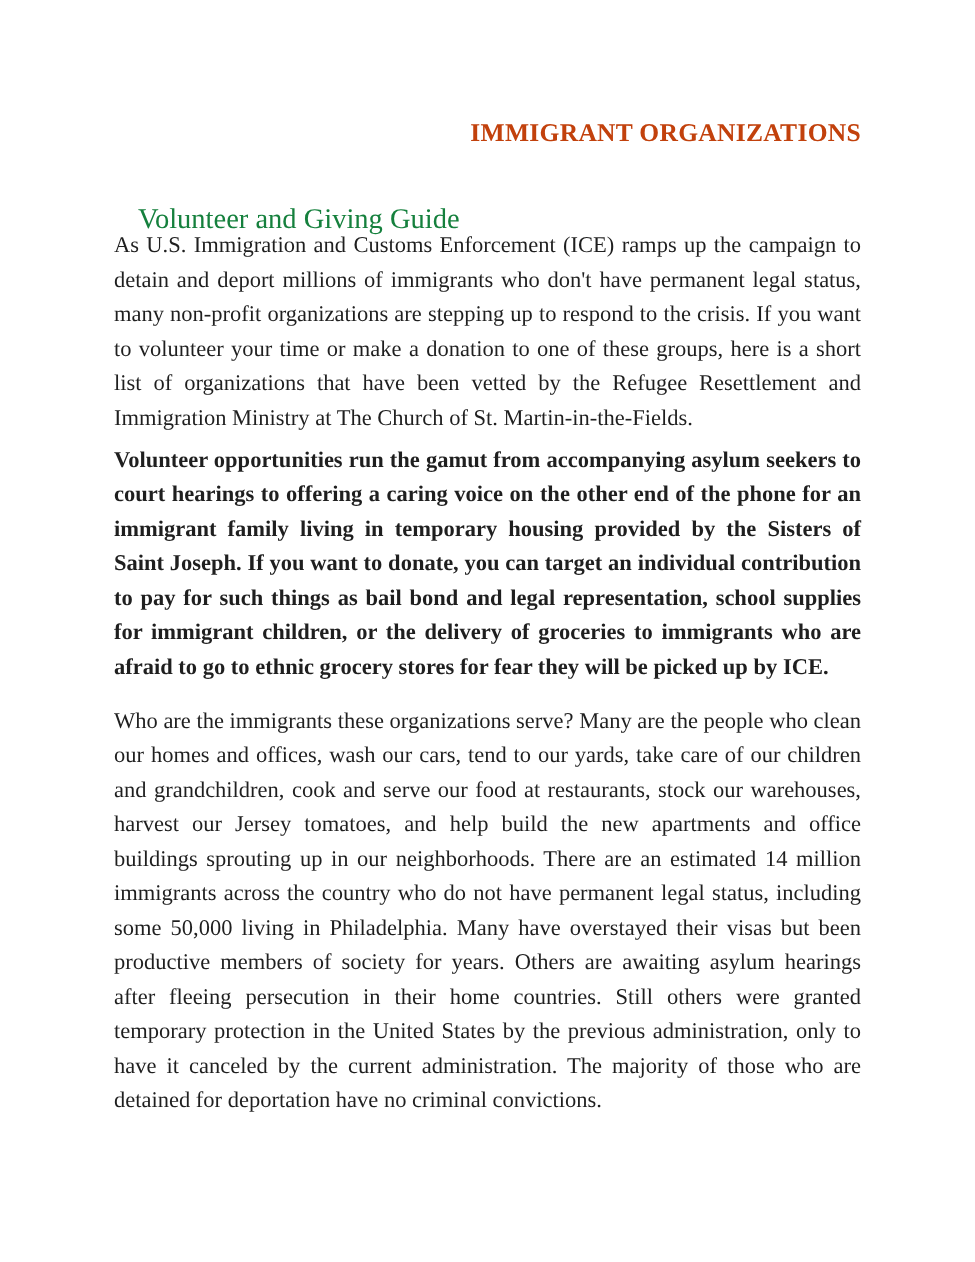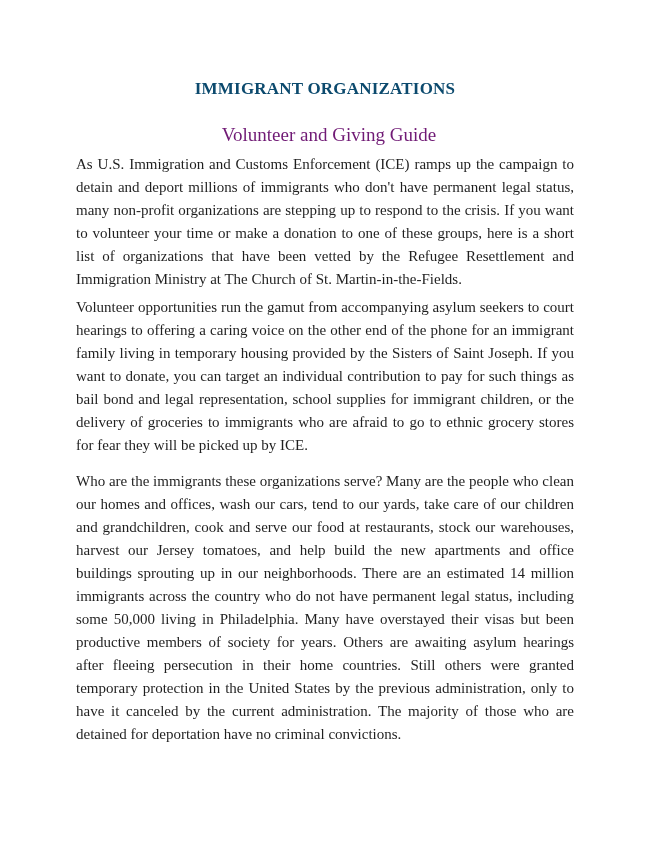--- a/index.html
+++ b/index.html
@@ -19,54 +19,54 @@
       position: absolute;
       left: 76px;
       top: 0;
       width: 498px;
     }
     .doc-title {
       position: absolute;
       top: 79px;
       left: 0;
       width: 498px;
-      text-align: center;
+      text-align: right;
       font-weight: bold;
       font-size: 17px;
       letter-spacing: 0.2px;
       margin: 0;
       line-height: 20px;
-      color: #0c4a6e;
+      color: #c2410c;
     }
     .doc-subtitle {
       position: absolute;
       top: 119px;
       left: 0;
       width: 498px;
-      text-align: center;
+      text-align: left;
       font-weight: normal;
       font-size: 19px;
-      margin: 4px;
+      margin: 16px;
       line-height: 24px;
-      color: #701a75;
+      color: #15803d;
     }
     .body-text {
       position: absolute;
       left: 0;
       width: 498px;
     }
     .para {
       margin: 0;
       font-size: 15px;
       line-height: 23px;
       text-align: justify;
       color: #1f1f1f;
     }
     .p1 { position: absolute; top: 153px; left: 0; width: 498px; }
-    .p2 { position: absolute; top: 296px; left: 0; width: 498px; }
+    .p2 { position: absolute; top: 296px; left: 0; width: 498px; font-weight: bold; }
     .p3 { position: absolute; top: 470px; left: 0; width: 498px; }
   </style>
 </head>
 <body>
 
 <div class="page">
   <h1 class="doc-title">IMMIGRANT ORGANIZATIONS</h1>
   <h2 class="doc-subtitle">Volunteer and Giving Guide</h2>
 
   <div class="body-text">

